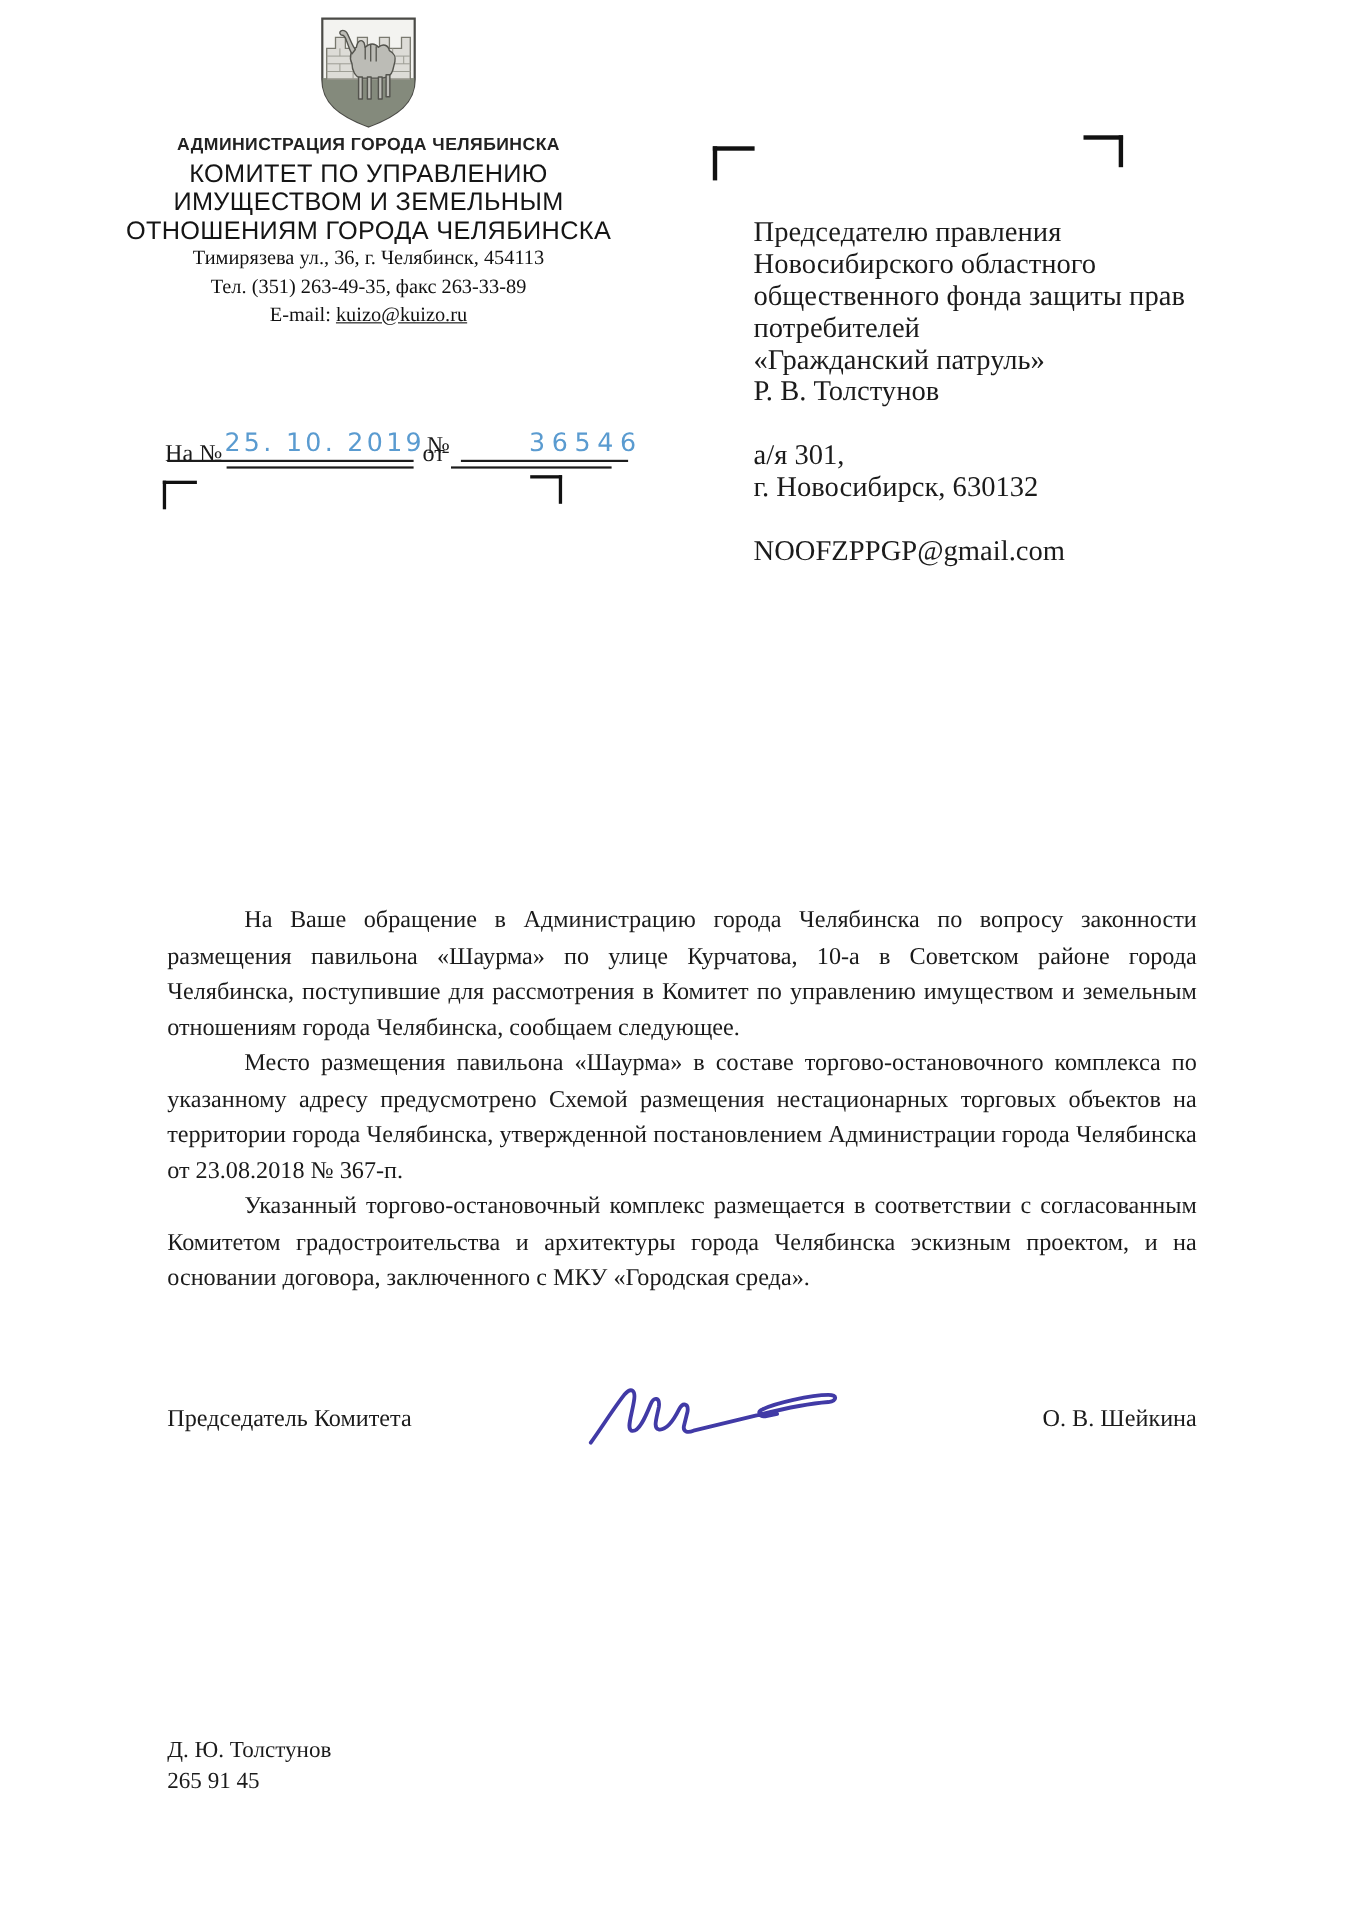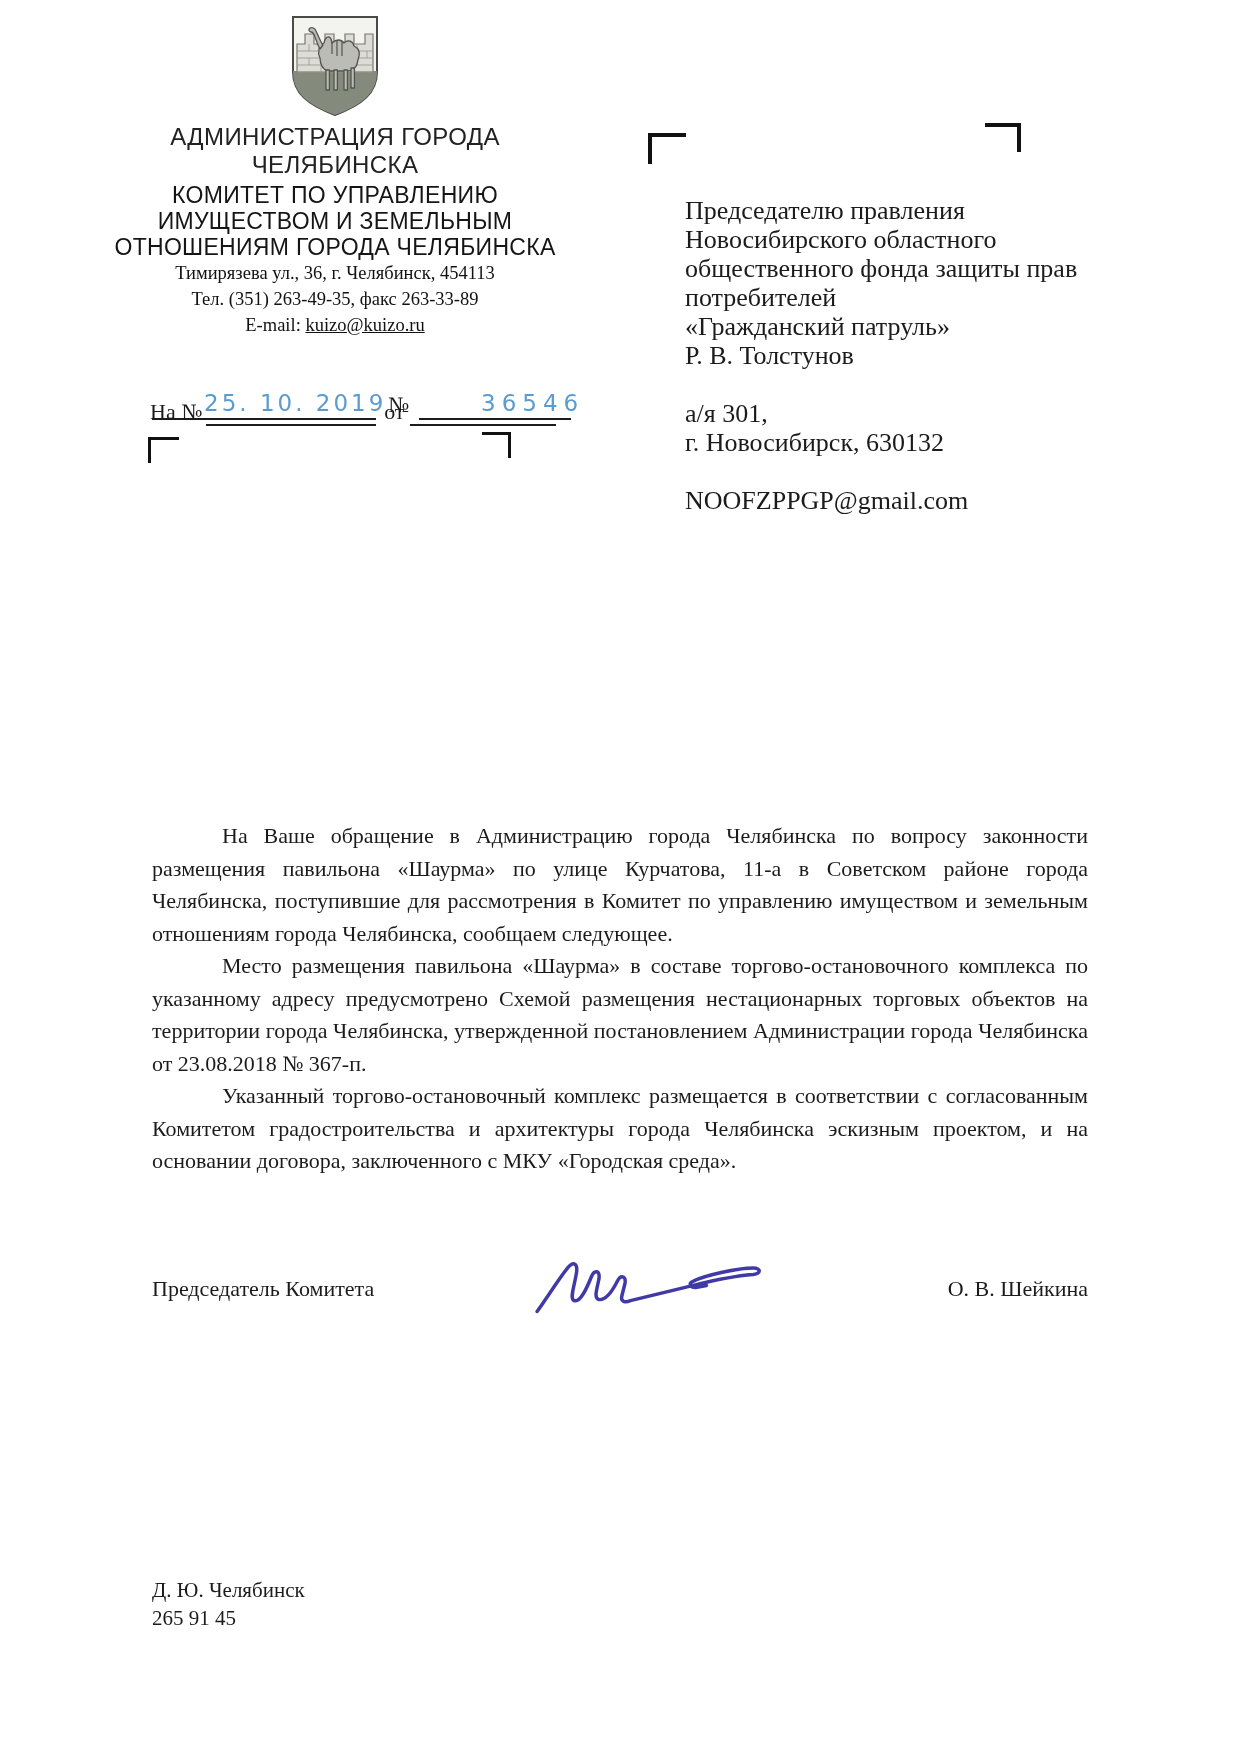--- a/index.html
+++ b/index.html
@@ -13,21 +13,21 @@
     overflow:hidden;
   }
   
   .letterhead{
     position:absolute;left:100px;top:14px;width:470px;
     text-align:center;
   }
   .emblem{width:94px;height:104px;margin:0 auto;display:block;}
   .parent-org{
     font-family:"Liberation Sans", sans-serif;
-    font-size:24px;letter-spacing:.4px;margin-top:5px;color:#222;
+    font-size:16px;letter-spacing:.4px;margin-top:5px;color:#222;font-weight:bold;
   }
   .org-name{
     font-family:"Liberation Sans", sans-serif;
     font-weight:normal;font-size:23px;line-height:26px;letter-spacing:.3px;
     margin-top:3px;color:#151515;
   }
   .lh-line{font-size:18.5px;line-height:26px;color:#111;}
   .lh-email u{text-decoration:underline;}
   
   .date-row{position:absolute;left:152px;top:340px;display:flex;align-items:flex-end;}
@@ -163,31 +163,31 @@
     <div>«Гражданский патруль»</div>
     <div>Р. В. Толстунов</div>
     <div class="gap"></div>
     <div>а/я 301,</div>
     <div>г. Новосибирск, 630132</div>
     <div class="gap"></div>
     <div>NOOFZPPGP@gmail.com</div>
   </div>
 
   <div class="body-text">
-    <p>На Ваше обращение в Администрацию города Челябинска по вопросу законности размещения павильона «Шаурма» по улице Курчатова, 11-а в Советском районе города Челябинска, поступившие для рассмотрения в Комитет по управлению имуществом и земельным отношениям города Челябинска, сообщаем следующее.</p>
+    <p>На Ваше обращение в Администрацию города Челябинска по вопросу законности размещения павильона «Шаурма» по улице Курчатова, 10-а в Советском районе города Челябинска, поступившие для рассмотрения в Комитет по управлению имуществом и земельным отношениям города Челябинска, сообщаем следующее.</p>
     <p>Место размещения павильона «Шаурма» в составе торгово-остановочного комплекса по указанному адресу предусмотрено Схемой размещения нестационарных торговых объектов на территории города Челябинска, утвержденной постановлением Администрации города Челябинска от 23.08.2018 № 367-п.</p>
     <p>Указанный торгово-остановочный комплекс размещается в соответствии с согласованным Комитетом градостроительства и архитектуры города Челябинска эскизным проектом, и на основании договора, заключенного с МКУ «Городская среда».</p>
   </div>
 
   <div class="sig-row">
     <span>Председатель Комитета</span>
     <span>О. В. Шейкина</span>
   </div>
   <svg class="sig-svg" viewBox="0 0 220 70" aria-hidden="true">
     <path d="M6 64 C16 50 26 34 34 24 C40 17 44 20 42 30 C40 42 36 52 40 54 C46 56 52 42 56 32 C59 25 64 26 63 34 C61 44 58 52 63 53 C70 54 76 44 80 36 C83 30 88 31 87 38 L84 50 C83 55 87 56 92 54 L150 40 C170 35 192 31 205 30 C212 29 213 24 205 24 C190 24 160 31 150 36 C145 38 147 42 152 42 L162 40" fill="none" stroke="#413aa6" stroke-width="3.2" stroke-linecap="round" stroke-linejoin="round"></path>
   </svg>
 
   <div class="footer">
-    <div>Д. Ю. Челябинск</div>
+    <div>Д. Ю. Толстунов</div>
     <div>265 91 45</div>
   </div>
 
 </div>
 
 </body></html>

